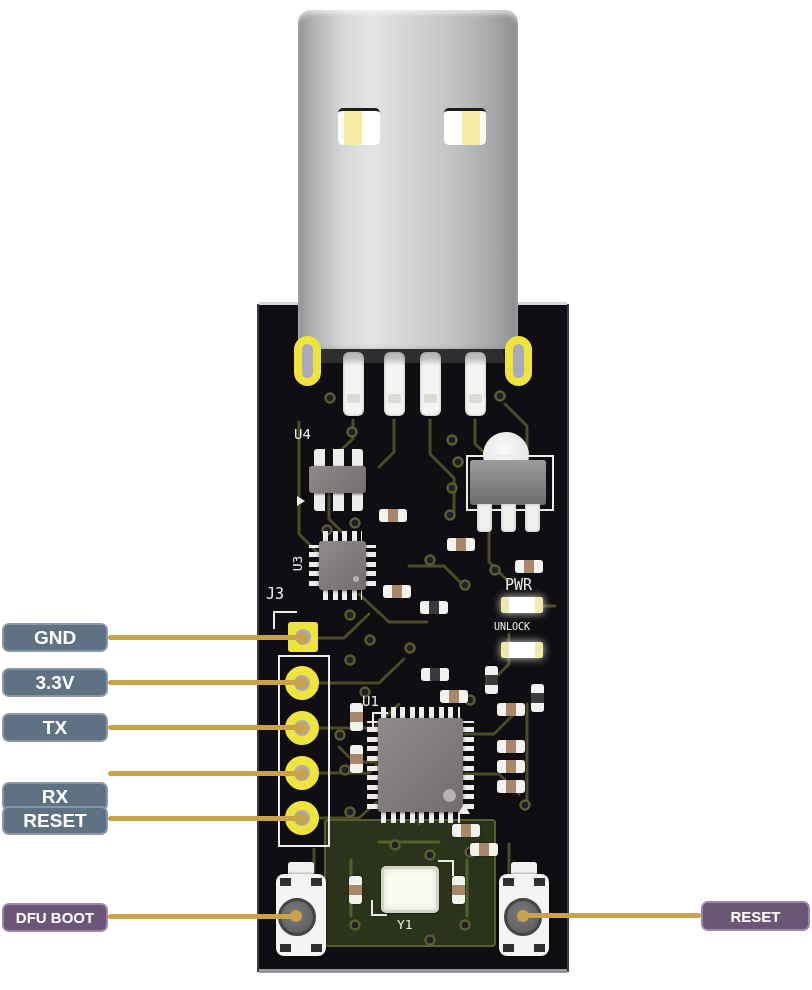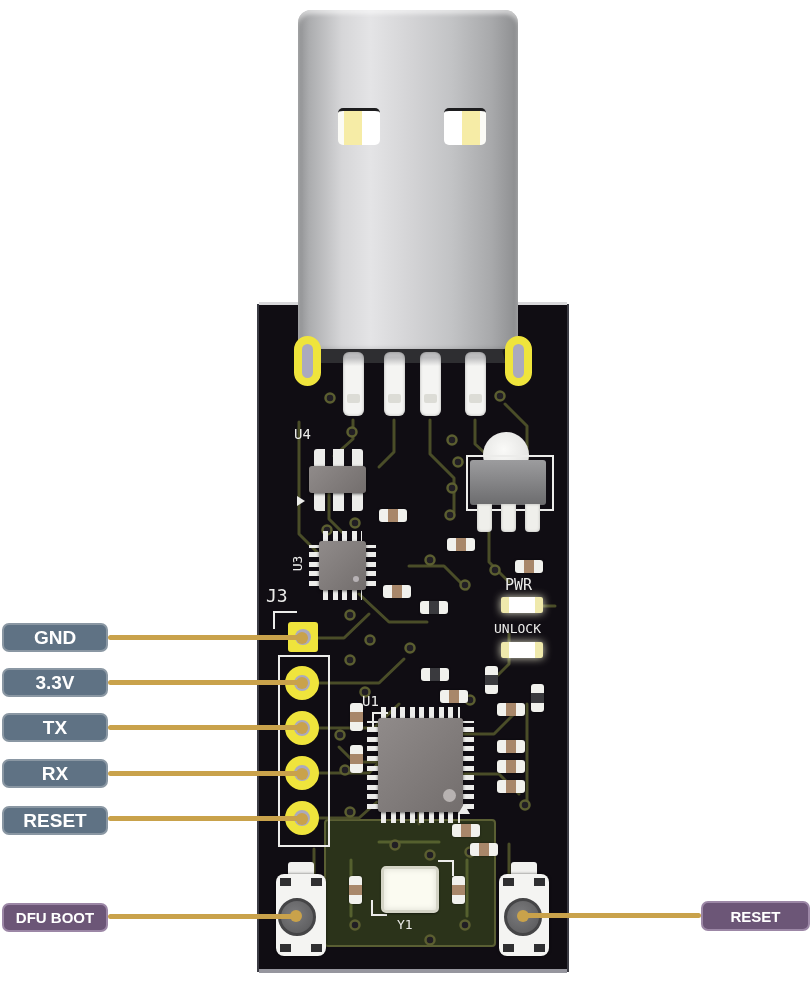--- a/index.html
+++ b/index.html
@@ -176,24 +176,24 @@
   <div class="silk-text" style="left:290px;top:556px;font-size:13px;transform:rotate(-90deg);">U3</div>
   <div class="pins-h" style="left:323px;top:531px;width:39px;height:11px;"></div>
   <div class="pins-h" style="left:323px;top:589px;width:39px;height:11px;"></div>
   <div class="pins-v" style="left:309px;top:545px;width:11px;height:41px;"></div>
   <div class="pins-v" style="left:365px;top:545px;width:11px;height:41px;"></div>
   <div class="chip-body" style="left:319px;top:541px;width:47px;height:49px;"></div>
   <div class="abs" style="left:353px;top:576px;width:6px;height:6px;border-radius:50%;background:#B7B2B5;"></div>
 
   <div class="silk-text" style="left:505px;top:576px;font-size:15px;">PWR</div>
   <div class="led" style="left:501px;top:597px;"></div>
-  <div class="silk-text" style="left:494px;top:621px;font-size:13px;">UNLOCK</div>
+  <div class="silk-text" style="left:494px;top:621px;font-size:10px;">UNLOCK</div>
   <div class="led" style="left:501px;top:642px;"></div>
 
-  <div class="silk-text" style="left:266px;top:585px;font-size:18px;">J3</div>
+  <div class="silk-text" style="left:266px;top:585px;font-size:15px;">J3</div>
   <div class="abs" style="left:273px;top:611px;width:24px;height:2px;background:var(--silk);"></div>
   <div class="abs" style="left:273px;top:611px;width:2px;height:18px;background:var(--silk);"></div>
   <div id="j3-outline"></div>
   <div id="j3-square-pad"></div>
   <div class="hdr-pad" style="left:285px;top:666px;"></div>
   <div class="hdr-pad" style="left:285px;top:711px;"></div>
   <div class="hdr-pad" style="left:285px;top:756px;"></div>
   <div class="hdr-pad" style="left:285px;top:801px;"></div>
 
   <div class="silk-text" style="left:362px;top:693px;font-size:14px;">U1</div>
@@ -274,18 +274,18 @@
   <div class="leader" style="left:108px;top:816px;width:194px;"></div>
   <div class="leader-dot" style="left:296px;top:813px;"></div>
   <div class="leader" style="left:108px;top:914px;width:188px;"></div>
   <div class="leader-dot" style="left:290px;top:910px;"></div>
   <div class="leader" style="left:520px;top:913px;width:181px;"></div>
   <div class="leader-dot" style="left:517px;top:910px;"></div>
 
   <div class="pin-callout" style="top:623px;">GND</div>
   <div class="pin-callout" style="top:668px;">3.3V</div>
   <div class="pin-callout" style="top:713px;">TX</div>
-  <div class="pin-callout" style="top:759px;">RX</div>
+  <div class="pin-callout" style="top:782px;">RX</div>
   <div class="pin-callout" style="top:806px;">RESET</div>
   <div class="btn-callout" style="left:2px;top:903px;width:106px;height:29px;">DFU BOOT</div>
   <div class="btn-callout" style="left:701px;top:901px;width:109px;height:30px;">RESET</div>
 
 </div>
 
 </body></html>

